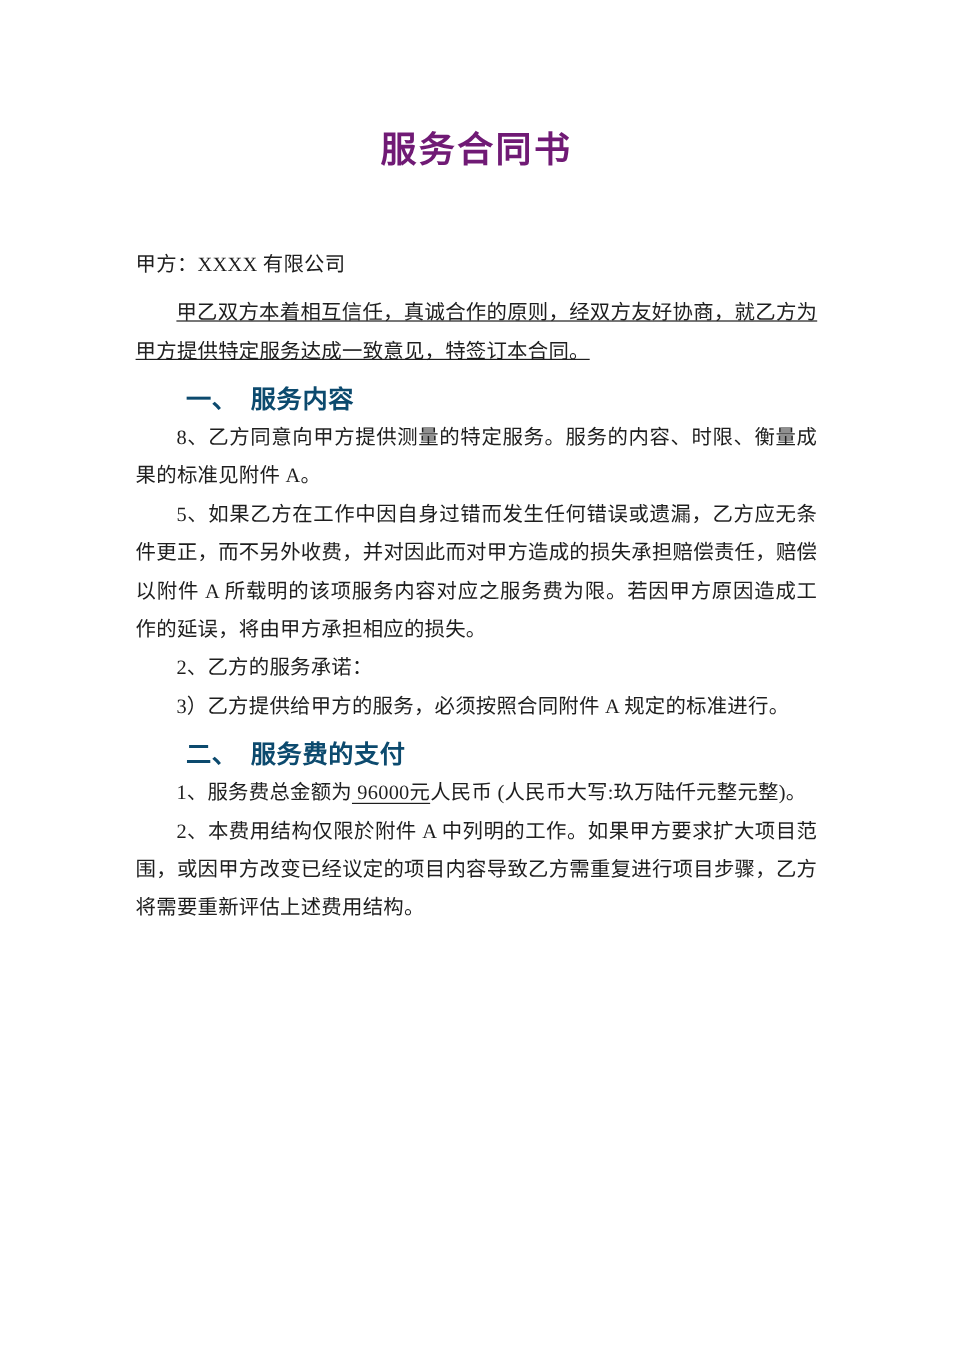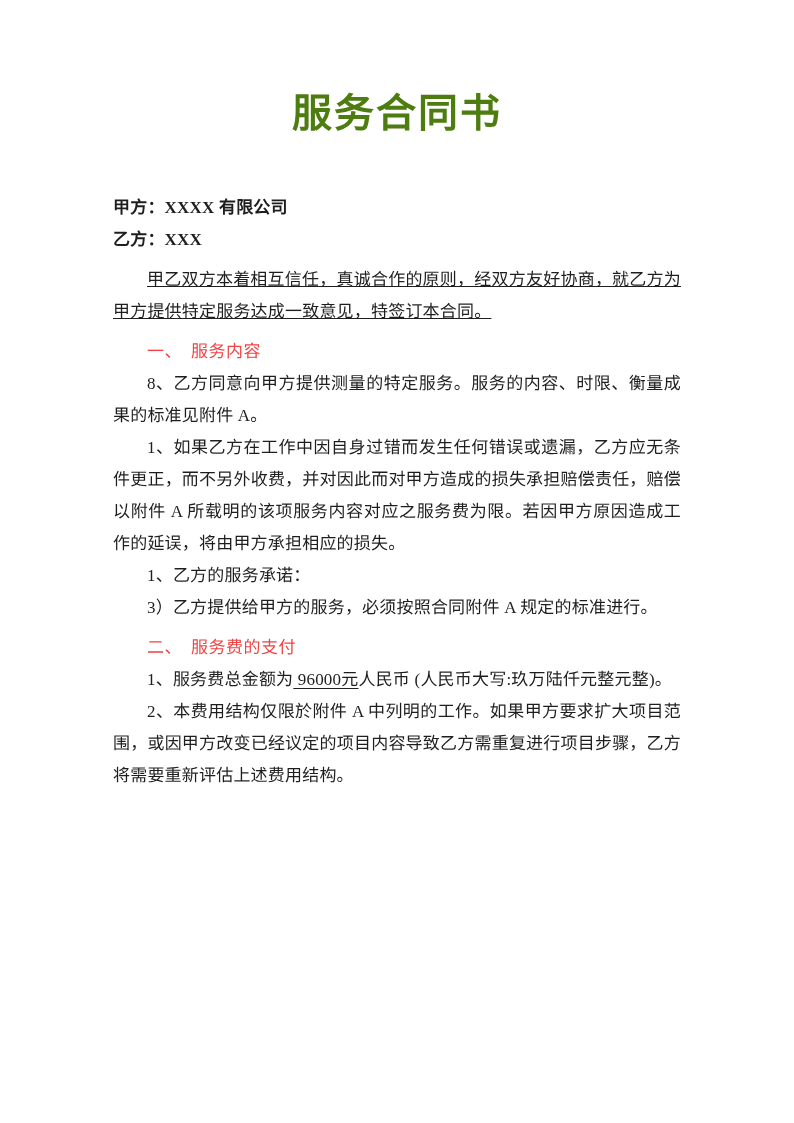--- a/index.html
+++ b/index.html
@@ -15,84 +15,82 @@
     background: #ffffff;
     box-sizing: border-box;
     padding: 88px 113px 0 113px;
     color: #1e1e1e;
     font-family: "Liberation Serif", serif;
     font-size: 17px;
     line-height: 32px;
     overflow: hidden;
   }
   .title {
-    margin: 3px;
+    margin: 16px;
     font-family: "Liberation Sans", sans-serif;
-    font-size: 40px;
+    font-size: 30px;
     line-height: 44px;
     font-weight: 700;
     text-align: center;
     letter-spacing: 2px;
-    color: #4d7c0f;
+    color: #701a75;
   }
   .parties {
     margin-top: 57px;
   }
   .party {
     margin: 0 0 10px 0;
-    font-weight: bold;
   }
   .para {
     margin: 0;
     text-align: justify;
     letter-spacing: 0.2px;
   }
   .indent {
     text-indent: 2em;
   }
   .spaced {
     margin-top: 8px;
     text-decoration: underline;
   }
   .heading {
     margin: 8px 0 0 0;
-    font-size: 17px;
+    font-size: 21px;
     line-height: 32px;
-    font-weight: 400;
+    font-weight: 700;
     text-indent: 2em;
     letter-spacing: 0.5px;
-    color: #ef4444;
+    color: #0c4a6e;
   }
   .u {
     text-decoration: underline;
     text-underline-offset: 3px;
     margin-top: 15px;
   }
 </style>
 </head>
 <body>
 
 <div class="page">
 
   <h1 class="title">服务合同书</h1>
 
   <div class="parties">
     <p class="para party"><span>甲方：</span><span>XXXX 有限公司</span></p>
-    <p class="para party"><span>乙方：</span><span>XXX</span></p>
   </div>
 
   <p class="para indent spaced">甲乙双方本着相互信任，真诚合作的原则，经双方友好协商，就乙方为甲方提供特定服务达成一致意见，特签订本合同。</p>
 
   <h2 class="heading">一、　服务内容</h2>
 
   <p class="para indent"><span>8、乙方同意向甲方提供测量的特定服务。服务的内容、时限、衡量成果的标准见附件 A。</span></p>
 
-  <p class="para indent"><span>1、如果乙方在工作中因自身过错而发生任何错误或遗漏，乙方应无条件更正，而不另外收费，并对因此而对甲方造成的损失承担赔偿责任，赔偿以附件 A 所载明的该项服务内容对应之服务费为限。若因甲方原因造成工作的延误，将由甲方承担相应的损失。</span></p>
+  <p class="para indent"><span>5、如果乙方在工作中因自身过错而发生任何错误或遗漏，乙方应无条件更正，而不另外收费，并对因此而对甲方造成的损失承担赔偿责任，赔偿以附件 A 所载明的该项服务内容对应之服务费为限。若因甲方原因造成工作的延误，将由甲方承担相应的损失。</span></p>
 
-  <p class="para indent"><span>1、乙方的服务承诺：</span></p>
+  <p class="para indent"><span>2、乙方的服务承诺：</span></p>
 
 
   <p class="para indent"><span>3）乙方提供给甲方的服务，必须按照合同附件 A 规定的标准进行。</span></p>
 
   <h2 class="heading">二、　服务费的支付</h2>
 
   <p class="para indent"><span>1、服务费总金额为</span><span class="u"> 96000元</span><span>人民币 (人民币大写:玖万陆仟元整元整)。</span></p>
 
   <p class="para indent"><span>2、本费用结构仅限於附件 A 中列明的工作。如果甲方要求扩大项目范围，或因甲方改变已经议定的项目内容导致乙方需重复进行项目步骤，乙方将需要重新评估上述费用结构。</span></p>
 

